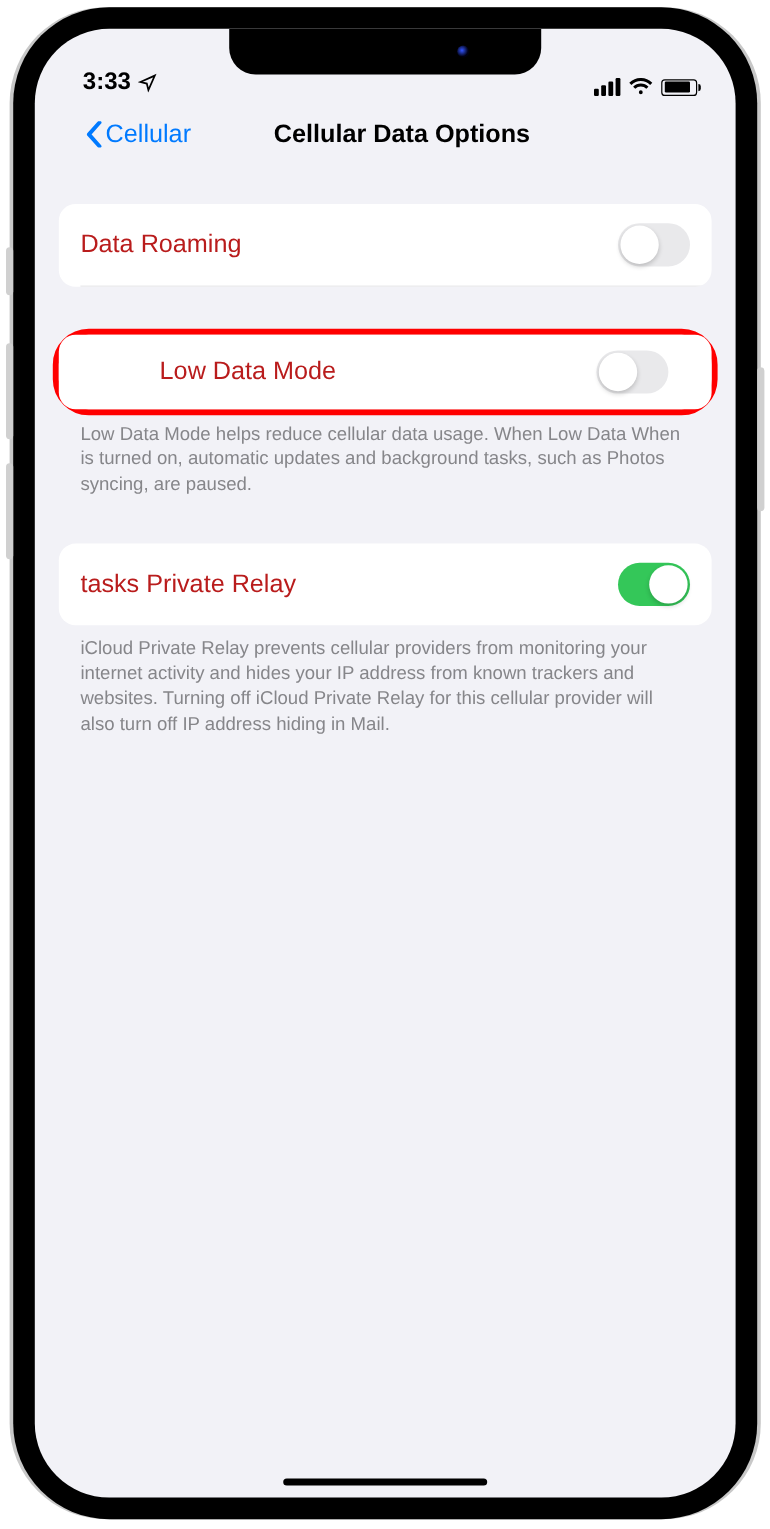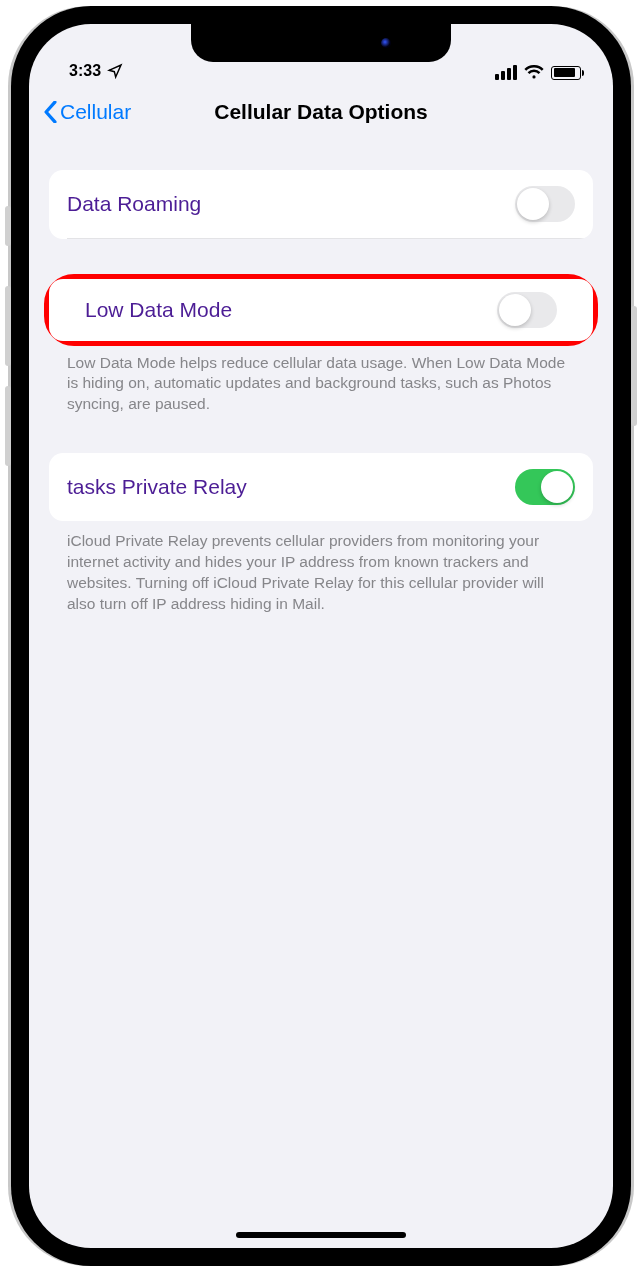--- a/index.html
+++ b/index.html
@@ -61,21 +61,21 @@
   }
   .status-bar {
     height: 60px;
     display: flex;
     align-items: flex-end;
     justify-content: space-between;
     padding: 0 32px 4px 40px;
   }
   .status-left {
     display: flex; align-items: center; gap: 6px;
-    font-size: 16px; font-weight: 600;
+    font-size: 20px; font-weight: 600;
   }
   .status-right { display: flex; align-items: center; gap: 7px; }
   .signal { display: flex; align-items: flex-end; gap: 2px; }
   .signal span { width: 4px; background: #000; border-radius: 1px; }
   .signal span:nth-child(1){height:6px} .signal span:nth-child(2){height:9px}
   .signal span:nth-child(3){height:12px} .signal span:nth-child(4){height:15px}
   .battery {
     width: 30px; height: 14px; border: 1.5px solid #000; border-radius: 3px;
     position: relative; padding: 1.5px;
   }
@@ -83,20 +83,21 @@
     content:""; position:absolute; right:-4px; top:3px; width:2.5px; height:6px;
     background:#000; border-radius: 0 2px 2px 0;
   }
   .battery .fill { width: 85%; height: 100%; background:#000; border-radius:1px; }
   .nav-header {
     height: 56px;
     display: flex;
     align-items: center;
     position: relative;
     border-bottom: 0.5px solid rgba(0,0,0,0);
+    margin-left: 28px;
   }
   .back {
     position: absolute; left: 14px;
     display: flex; align-items: center; gap: 2px;
     color: #007aff; font-size: 21px;
   }
   .nav-title {
     position: absolute; left: 50%; transform: translateX(-50%);
     font-size: 21px; font-weight: 600; color: #000;
   }
@@ -105,21 +106,21 @@
     background: #fff;
     border-radius: 14px;
     overflow: hidden;
   }
   .row {
     display: flex; align-items: center; justify-content: space-between;
     padding: 16px 18px;
     min-height: 56px;
   }
   .sep { height: 0.5px; background: #e3e3e6; margin-left: 18px; }
-  .row-label { font-size: 21px; color: #4c1d95; }
+  .row-label { font-size: 21px; color: #b91c1c; }
   .row-right { display: flex; align-items: center; gap: 8px; }
   .row-value { font-size: 21px; color: #8a8a8e; }
   .toggle {
     width: 60px; height: 36px; border-radius: 18px; position: relative;
     transition: background .2s;
   }
   .toggle.off { background: #e9e9eb; }
   .toggle.on { background: #34c759; }
   .toggle .knob {
     position: absolute; top: 2px; width: 32px; height: 32px;
@@ -132,21 +133,21 @@
     font-size: 15.5px; color: #86868a; line-height: 1.35;
     padding: 10px 18px 0;
   }
   .spacer { height: 38px; }
   .highlight {
     border: 5px solid #ff0000;
     border-radius: 30px;
     margin: -3px -5px;
     padding: 0;
   }
-  .highlight .row { padding: 13px 36px; }
+  .highlight .row { padding: 13px 36px; margin-left: 48px; }
   .home-indicator {
     position: absolute; bottom: 10px; left: 50%; transform: translateX(-50%);
     width: 170px; height: 6px; background: #000; border-radius: 3px;
   }
 </style>
 </head>
 <body>
 
 <div class="phone">
   <div class="side-btn l1"></div>
@@ -209,21 +210,21 @@
       <div class="highlight">
         <div class="group">
           <div class="row">
             <span class="row-label">Low Data Mode</span>
             <div class="toggle off">
                 <div class="knob"></div>
               </div>
           </div>
         </div>
       </div>
-      <div class="footer-text">Low Data Mode helps reduce cellular data usage. When Low Data Mode is hiding on, automatic updates and background tasks, such as Photos syncing, are paused.</div>
+      <div class="footer-text">Low Data Mode helps reduce cellular data usage. When Low Data When is turned on, automatic updates and background tasks, such as Photos syncing, are paused.</div>
 
       <div class="spacer"></div>
 
       <div class="group">
         <div class="row">
           <span class="row-label">tasks Private Relay</span>
           <div class="toggle on">
               <div class="knob"></div>
             </div>
         </div>

